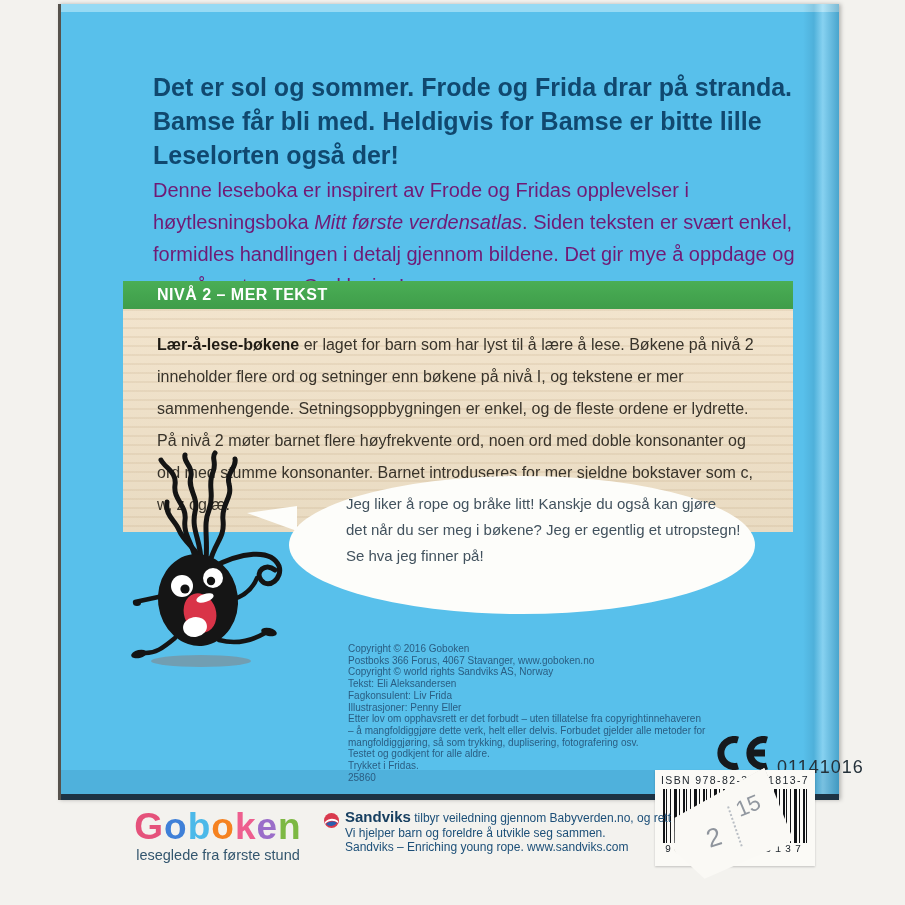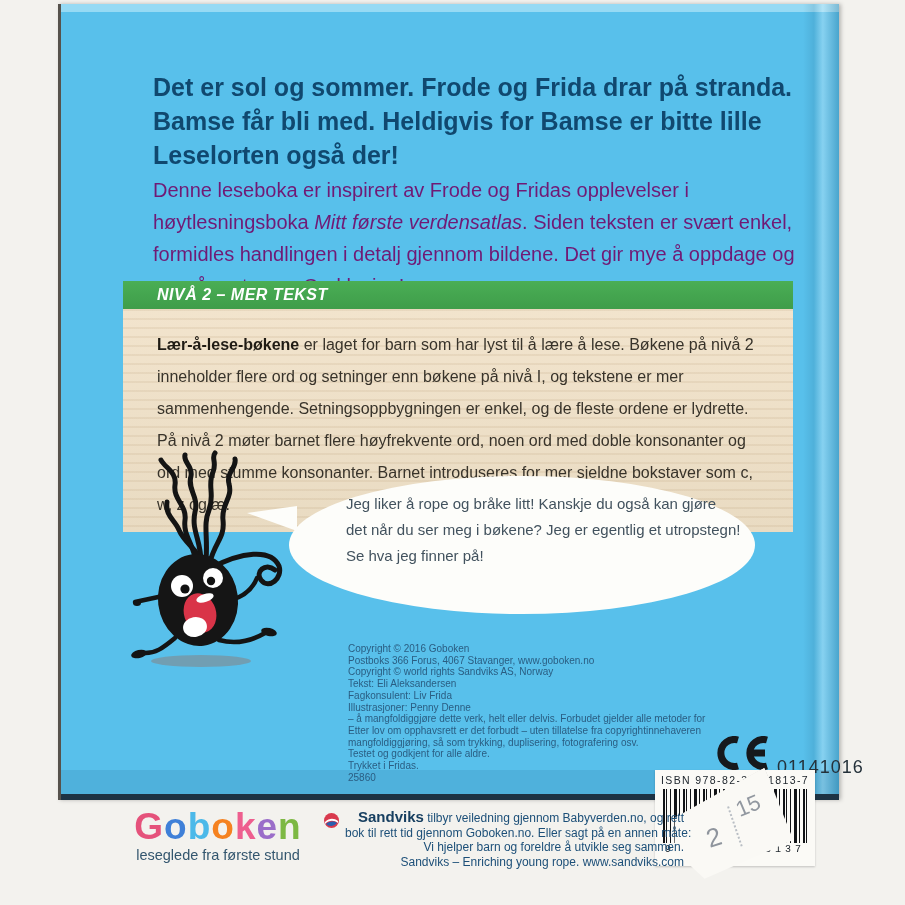--- a/index.html
+++ b/index.html
@@ -26,21 +26,21 @@
   
   .headline{position:absolute;left:92px;top:66px;width:660px;
     color:#10486f;font-size:25px;line-height:34px;font-weight:bold;}
   .intro{position:absolute;left:92px;top:170px;width:655px;
     color:#701a75;font-size:20px;line-height:32px;}
   .intro i{font-style:italic;}
   
   .banner{position:absolute;left:62px;top:277px;width:670px;height:28px;
     background:linear-gradient(180deg,#4aae55,#3f9d4a);
     color:#ffffff;font-weight:bold;font-size:16px;line-height:28px;
-    letter-spacing:.5px;padding-left:34px;box-sizing:border-box;font-style:italic;}
+    letter-spacing:.5px;padding-left:34px;box-sizing:border-box;}
   .level-box{position:absolute;left:62px;top:305px;width:670px;
     background:
       repeating-linear-gradient(180deg,rgba(176,146,106,.14) 0 2px,rgba(0,0,0,0) 2px 9px),
       linear-gradient(180deg,#f2e4cd,#e9dbc2);
     color:#38332a;font-size:16px;line-height:32px;
     padding:20px 28px 11px 34px;box-sizing:border-box;}
   .level-box b{color:#1f1b14;}
   
   .character{position:absolute;left:52px;top:446px;width:200px;height:218px;}
   
@@ -68,21 +68,21 @@
     transform:rotate(-27deg);background:#faf9f5;
     clip-path:polygon(0% 42%,13% 5%,100% 0%,94% 97%,12% 90%);
     box-shadow:0 2px 5px rgba(0,0,0,.35);}
   .price-sticker .p-left{position:absolute;left:34px;top:24px;color:#8f959d;font-size:26px;transform:rotate(9deg);}
   .price-sticker .p-right{position:absolute;left:74px;top:14px;color:#9298a0;font-size:22px;transform:rotate(4deg);}
   .price-sticker .p-divider{position:absolute;left:64px;top:18px;height:42px;border-left:2px dotted #b9bec4;transform:rotate(8deg);}
   
   .goboken{position:absolute;left:52px;top:804px;width:210px;text-align:center;}
   .goboken-word{font-size:37px;font-weight:bold;letter-spacing:1px;line-height:38px;}
   .goboken-tagline{color:#33566e;font-size:14.5px;margin-top:1px;}
-  .sandviks{position:absolute;left:263px;top:806px;width:360px;text-align:right;}
+  .sandviks{position:absolute;left:263px;top:806px;width:360px;}
   .sandviks-icon{position:absolute;left:0;top:3px;}
   .sandviks-text{margin-left:21px;color:#1c4f78;font-size:12px;line-height:14.5px;}
   .sandviks-text .brand{font-weight:bold;font-size:15px;color:#173f60;}
   .nowrap{white-space:nowrap;}
 </style>
 </head>
 <body>
 
 <div class="photo">
   <div class="book">
@@ -143,23 +143,23 @@
       <div class="nowrap">det når du ser meg i bøkene? Jeg er egentlig et utropstegn!</div>
       <div class="nowrap">Se hva jeg finner på!</div>
     </div>
 
     <div class="colophon">
         <div class="nowrap">Copyright © 2016 Goboken</div>
         <div class="nowrap">Postboks 366 Forus, 4067 Stavanger, www.goboken.no</div>
         <div class="nowrap">Copyright © world rights Sandviks AS, Norway</div>
         <div class="nowrap">Tekst: Eli Aleksandersen</div>
         <div class="nowrap">Fagkonsulent: Liv Frida</div>
-        <div class="nowrap">Illustrasjoner: Penny Denne</div>
+        <div class="nowrap">Illustrasjoner: Penny Eller</div>
+        <div class="nowrap">Etter lov om opphavsrett er det forbudt – uten tillatelse fra copyrightinnehaveren</div>
         <div class="nowrap">– å mangfoldiggjøre dette verk, helt eller delvis. Forbudet gjelder alle metoder for</div>
-        <div class="nowrap">Etter lov om opphavsrett er det forbudt – uten tillatelse fra copyrightinnehaveren</div>
         <div class="nowrap">mangfoldiggjøring, så som trykking, duplisering, fotografering osv.</div>
         <div class="nowrap">Testet og godkjent for alle aldre.</div>
         <div class="nowrap">Trykket i Fridas.</div>
         <div class="nowrap">25860</div>
       </div>
 
     <svg class="ce" width="62" height="34" viewBox="0 0 62 34">
       <g stroke="#16191d" stroke-width="7" fill="none">
         <path d="M27,4 A13.5,13.5 0 1 0 27,30"></path>
         <path d="M56,4 A13.5,13.5 0 1 0 56,30"></path>
@@ -189,19 +189,18 @@
     </div>
 
     <div class="sandviks">
       <svg class="sandviks-icon" width="15" height="15" viewBox="0 0 15 15">
         <circle cx="7.5" cy="7.5" r="7.5" fill="#d93a4e"></circle>
         <path d="M1,9 C5,5 10,5 14,8 L14,10 C10,7 5,7 1,11 Z" fill="#ffffff"></path>
         <path d="M2,11 C6,8 10,8 13,10 A7.5,7.5 0 0 1 2,11 Z" fill="#2a5fae"></path>
       </svg>
       <div class="sandviks-text">
         <div class="nowrap"><span class="brand">Sandviks</span><span> tilbyr veiledning gjennom Babyverden.no, og rett</span></div>
-        <div class="nowrap">bok til rett tid gjennom Goboken.no. Eller sagt på en annen måte:</div>
         <div class="nowrap">Vi hjelper barn og foreldre å utvikle seg sammen.</div>
         <div class="nowrap">Sandviks – Enriching young rope. www.sandviks.com</div>
       </div>
     </div>
   </div>
 </div>
 
 </body></html>

